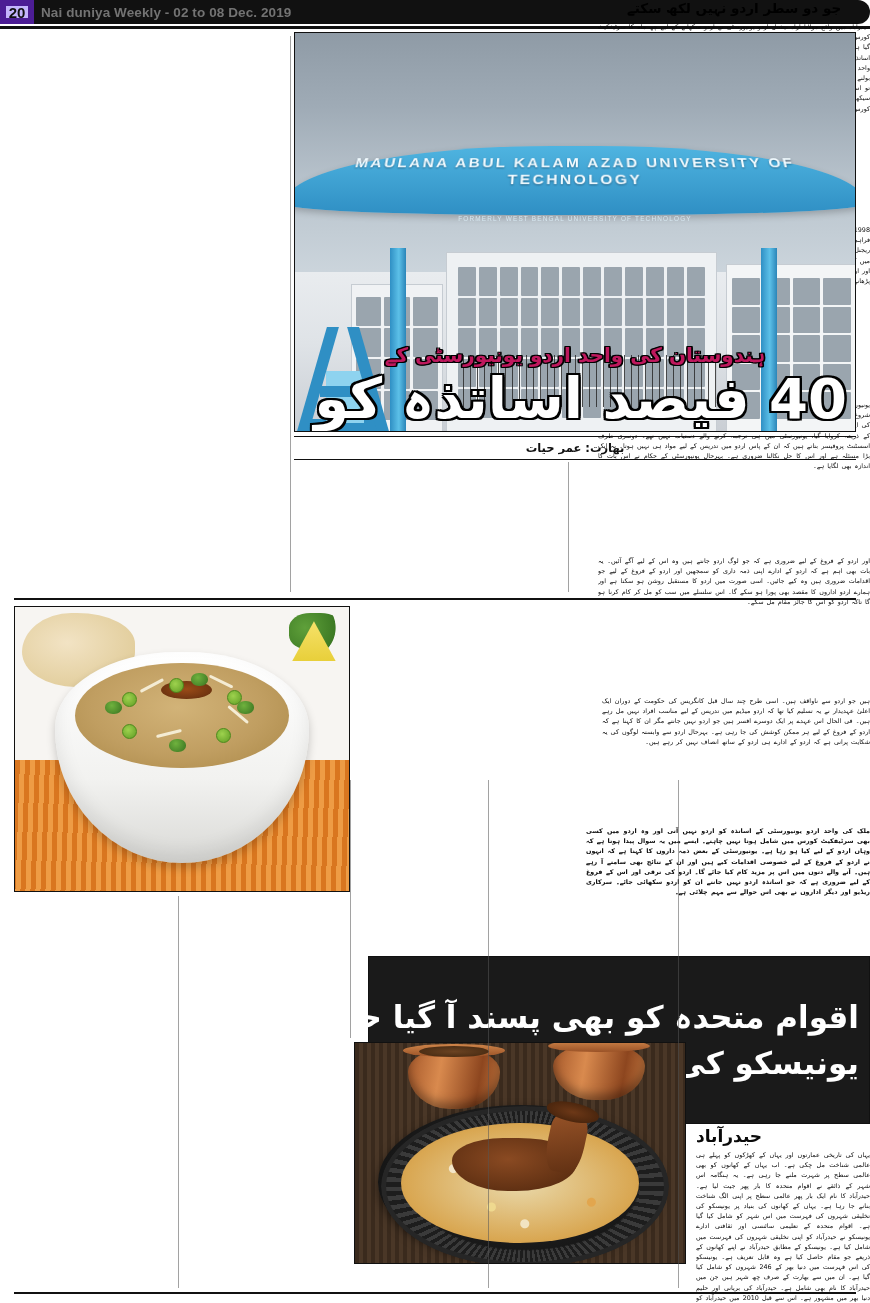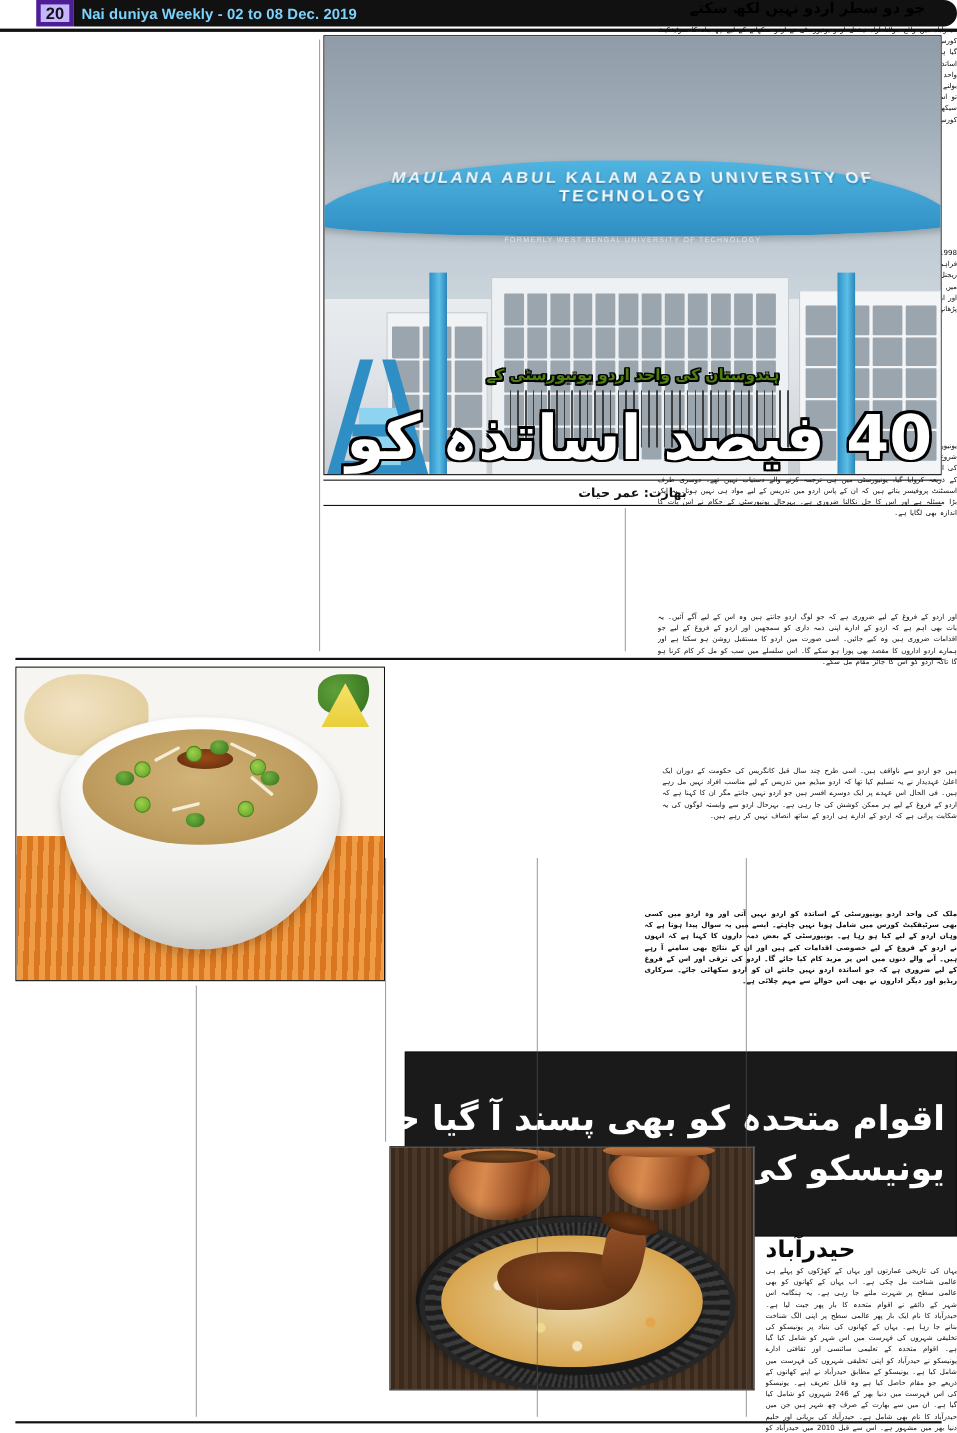--- a/index.html
+++ b/index.html
@@ -10,28 +10,27 @@
     overflow:hidden;position:relative;
   }
   .page{width:870px;height:1303px;position:relative;background:#ffffff;}
 
   
   .masthead{
     position:absolute;left:0;top:0;width:870px;height:24px;
     display:flex;align-items:stretch;direction:ltr;
   }
   .page-num{
-    width:34px;background:#c4b5fd;border:4px solid #4c1d95;
+    width:34px;background:#c4b5fd;border:6px solid #4c1d95;
     display:flex;align-items:center;justify-content:center;
     font-family:"Liberation Sans",sans-serif;font-weight:bold;font-size:15px;color:#111;
     box-sizing:border-box;
-    margin-left:33px;
   }
   .masthead-bar{
-    flex:1;background:#111;color:#7dd3fc;display:flex;align-items:center;
+    flex:1;background:#111;color:#737373;display:flex;align-items:center;
     padding-left:7px;font-family:"Liberation Sans",sans-serif;
     font-weight:bold;font-size:13.5px;letter-spacing:.1px;
     border-radius:0 14px 14px 0;position:relative;
   }
   .masthead-stripes{
     position:absolute;left:0;top:0;width:870px;height:24px;
     background:repeating-linear-gradient(to bottom,#111 0 2px,#fff 2px 4px);
     z-index:-1;
   }
   .rule-top{position:absolute;left:0;top:26px;width:870px;height:3px;background:#111;}
@@ -120,25 +119,25 @@
     position:absolute;left:30%;bottom:6%;width:46%;height:13%;
     background:repeating-linear-gradient(90deg,#2b2b2b 0 1.5px,transparent 1.5px 7px);
     opacity:.85;
   }
 
   .headline-overlay{
     position:absolute;left:0;bottom:0;width:100%;
     padding:0 8px 2px 8px;box-sizing:border-box;direction:rtl;
   }
   .hl-kicker{
-    text-align:center;font-size:14px;line-height:26px;font-weight:bold;
-    color:#4d7c0f;
+    text-align:center;font-size:20px;line-height:26px;font-weight:bold;
+    color:#be185d;
     text-shadow:-1.4px 0 #000,1.4px 0 #000,0 -1.4px #000,0 1.4px #000,
                 -1.4px -1.4px #000,1.4px 1.4px #000,-1.4px 1.4px #000,1.4px -1.4px #000;
-    margin-bottom:14px;
+    margin-bottom:1px;
   }
   .hl-main{
     text-align:center;font-size:56px;line-height:60px;font-weight:bold;
     color:#fff;
     text-shadow:-2.2px 0 #000,2.2px 0 #000,0 -2.2px #000,0 2.2px #000,
                 -2.2px -2.2px #000,2.2px 2.2px #000,-2.2px 2.2px #000,2.2px -2.2px #000;
     white-space:nowrap;
   }
 
   #byline{
@@ -213,21 +212,21 @@
   }
   #food-headline .line{
     color:#ffffff;text-align:center;font-weight:bold;
     font-size:31px;line-height:46px;white-space:nowrap;
   }
   #food-headline .line2{font-size:31px;}
 
   
   #a2-right{left:682px;top:780px;width:174px;height:508px;border:none;}
   #a2-right .city-head{
-    font-size:21px;font-weight:bold;text-align:left;margin:0 0 2px 0;
+    font-size:17px;font-weight:bold;text-align:left;margin:0 0 2px 0;
     line-height:24px;
   }
 
   #biryani-photo{
     left:354px;top:1042px;width:332px;height:222px;border:1px solid #111;overflow:hidden;
   }
   .weave{
     position:absolute;left:0;top:0;width:100%;height:100%;
     background:
       repeating-linear-gradient(90deg,#3a2a1d 0 4px,#4a3727 4px 8px),

